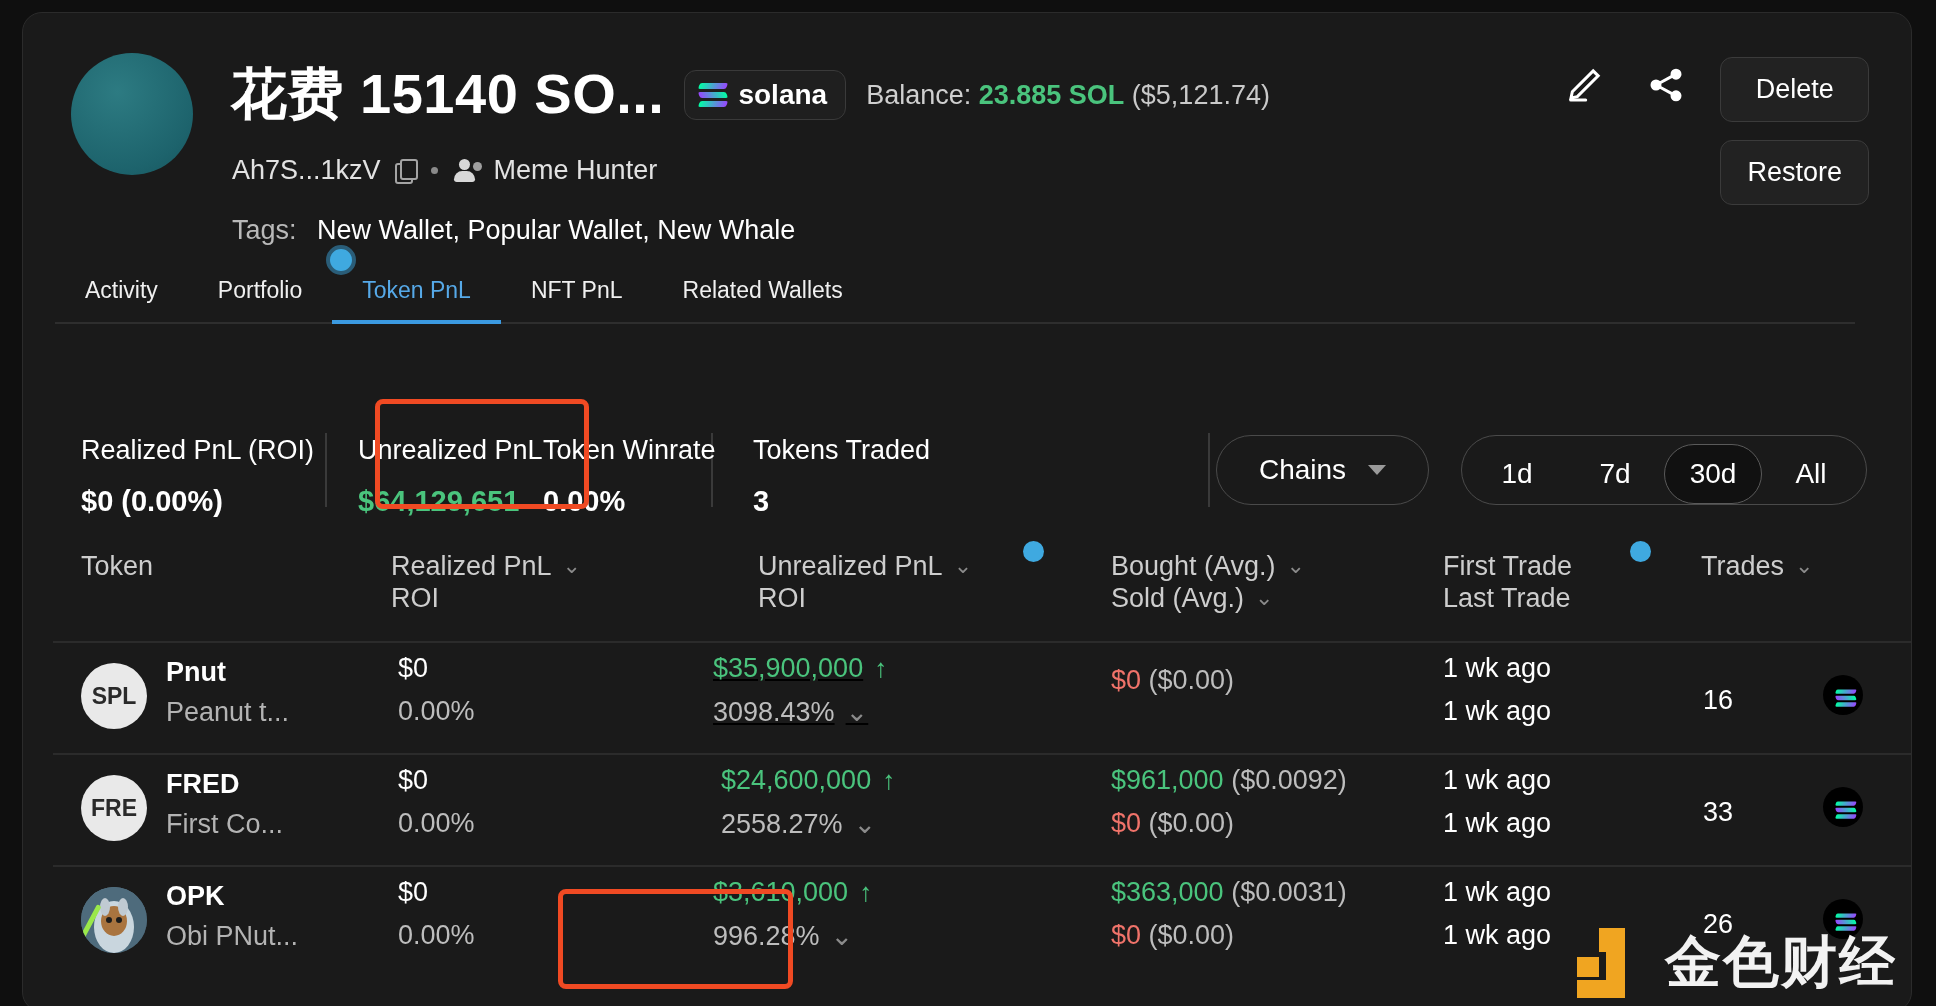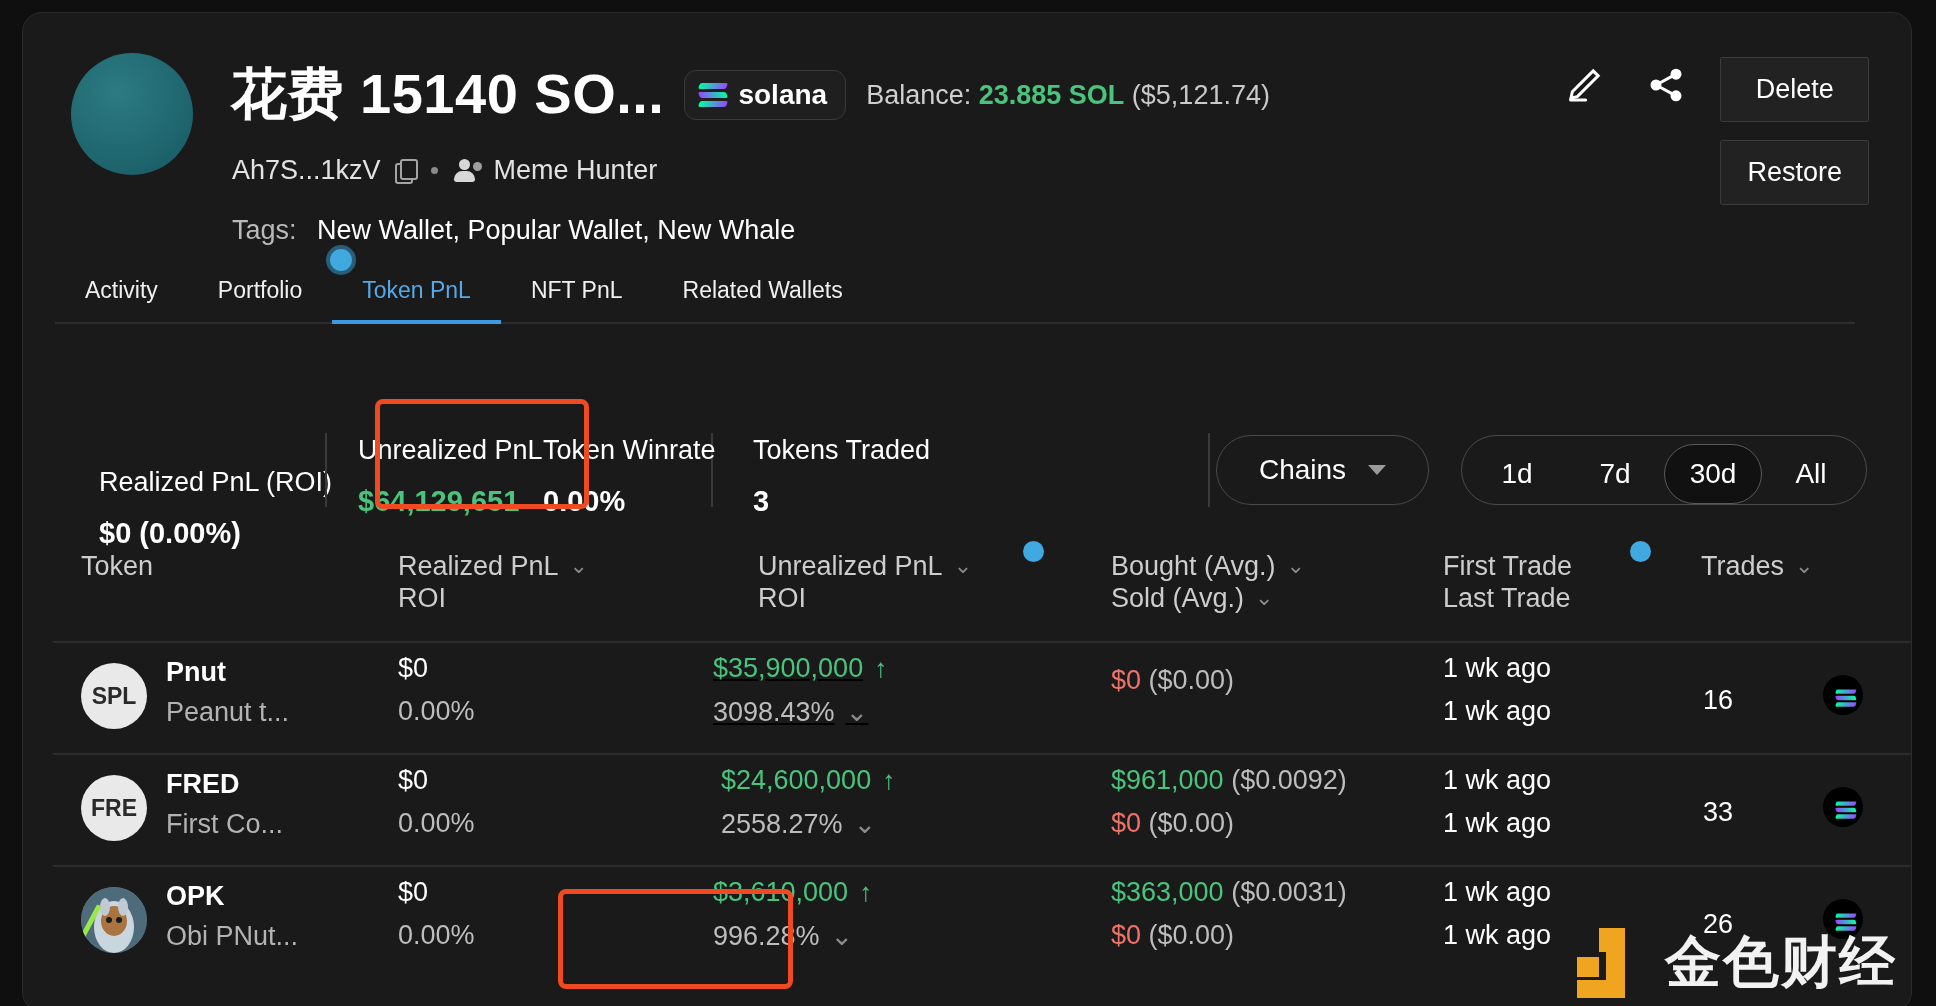--- a/index.html
+++ b/index.html
@@ -74,21 +74,21 @@
     position:absolute; left:209px; top:202px;
     font-size:27px; color:#ffffff;
   }
   .tags-row .lbl { color:#b9b9b9; margin-right:13px; }
 
   .hdr-actions { position:absolute; right:42px; top:44px; display:flex; align-items:flex-start; gap:26px; }
   .icon-btn { width:56px;height:56px; display:flex;align-items:center;justify-content:center; cursor:pointer; }
   .action-col { display:flex; flex-direction:column; gap:18px; }
   .pill-btn {
     min-width:141px; padding:16px 26px;
-    background:#222222; border:1px solid #3b3b3b; border-radius:2px;
+    background:#222222; border:1px solid #3b3b3b; border-radius:12px;
     color:#ffffff; font-size:27px; font-weight:500; text-align:center; cursor:pointer;
   }
 
   
   .tabs-wrap { position:absolute; left:32px; top:252px; width:1800px; }
   .tabs { display:flex; gap:0; align-items:flex-end; }
   .tab {
     padding:12px 30px 18px 30px;
     font-size:23px; color:#f0f0f0; cursor:pointer; position:relative; white-space:nowrap;
   }
@@ -256,21 +256,21 @@
         <div class="tab">Portfolio</div>
         <div class="tab active">Token PnL</div>
         <div class="tab">NFT PnL</div>
         <div class="tab">Related Wallets</div>
       </div>
     <div class="tabs-rule"></div>
   </div>
   <div class="cursor-dot" style="left:303px; top:232px;"></div>
 
   <div class="stats">
-    <div class="stat" style="left:46px;margin-top:32px;">
+    <div class="stat" style="left:28px;">
       <div class="k">Realized PnL (ROI)</div>
       <div class="v">$0 (0.00%)</div>
     </div>
     <div class="vdiv" style="left:272px;"></div>
 
     <div class="stat" style="left:305px;">
       <div class="k">Unrealized PnL</div>
       <div class="v green">$64,129,651</div>
     </div>
     <div class="vdiv" style="left:658px;"></div>
@@ -298,21 +298,21 @@
       <div class="range-item">1d</div>
       <div class="range-item">7d</div>
       <div class="range-item active">30d</div>
       <div class="range-item">All</div>
     </div>
 
   <div class="thead">
     <div class="th" style="left:28px;">
       <span>Token</span>
     </div>
-    <div class="th" style="left:345px;">
+    <div class="th" style="left:338px;">
       <span>Realized PnL</span><span class="sort">⌄</span>
       <span class="l2">ROI</span>
     </div>
     <div class="th" style="left:705px;">
       <span>Unrealized PnL</span><span class="sort">⌄</span>
       <span class="l2">ROI</span>
     </div>
     <div class="th" style="left:1058px;">
       <span>Bought (Avg.)</span><span class="sort">⌄</span>
       <span class="l2"><span>Sold (Avg.)</span><span class="sort">⌄</span></span>

